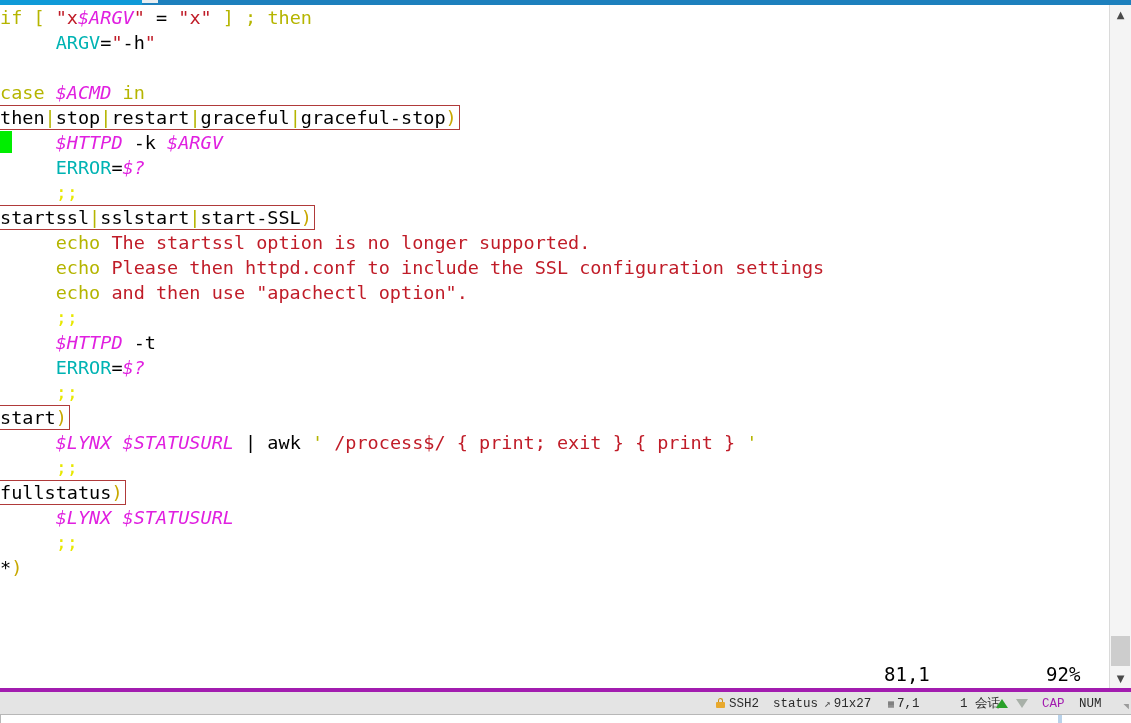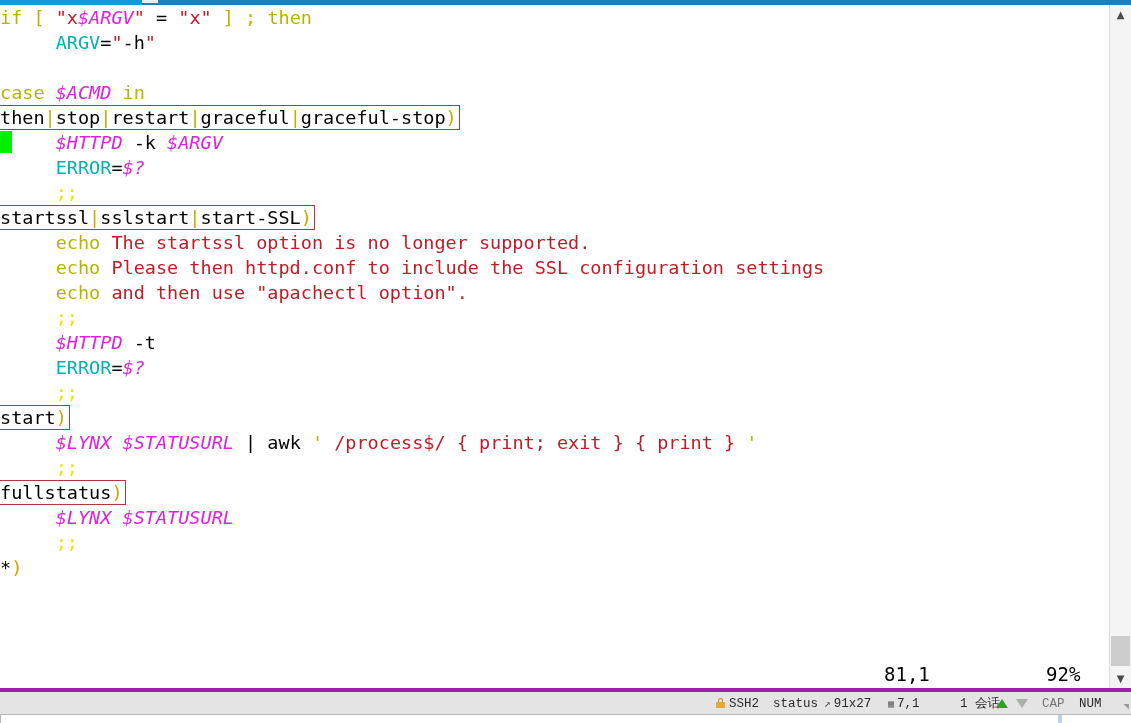--- a/index.html
+++ b/index.html
@@ -187,21 +187,21 @@
   }
   .arrow-up, .arrow-dn {
     display: inline-block;
     width: 0; height: 0;
     border-left: 6px solid transparent;
     border-right: 6px solid transparent;
     vertical-align: -1px;
   }
   .arrow-up { border-bottom: 9px solid #2aa12a; }
   .arrow-dn { border-top: 9px solid #a8b0a8; }
-  .dim { color: #737373; }
+  .dim { color: #a21caf; }
   #sb-grip {
     position: absolute;
     right: 2px; bottom: 1px;
     width: 12px; height: 12px;
     color: #9a9a9a;
     font-size: 9px;
     line-height: 12px;
     text-align: right;
   }
 

